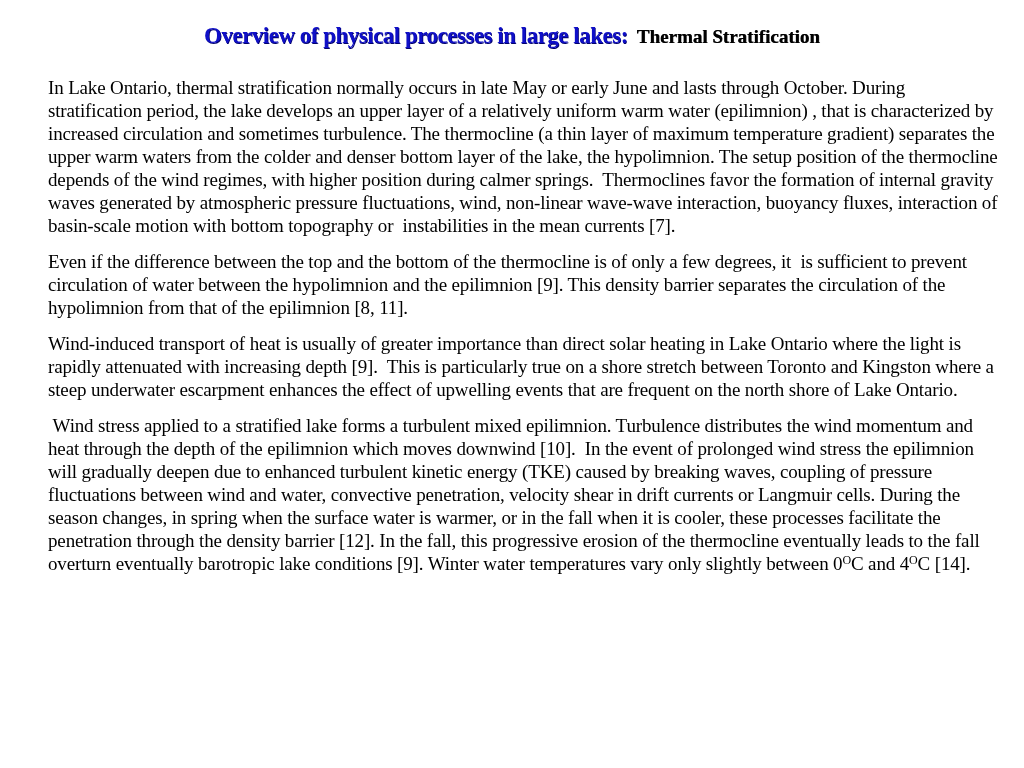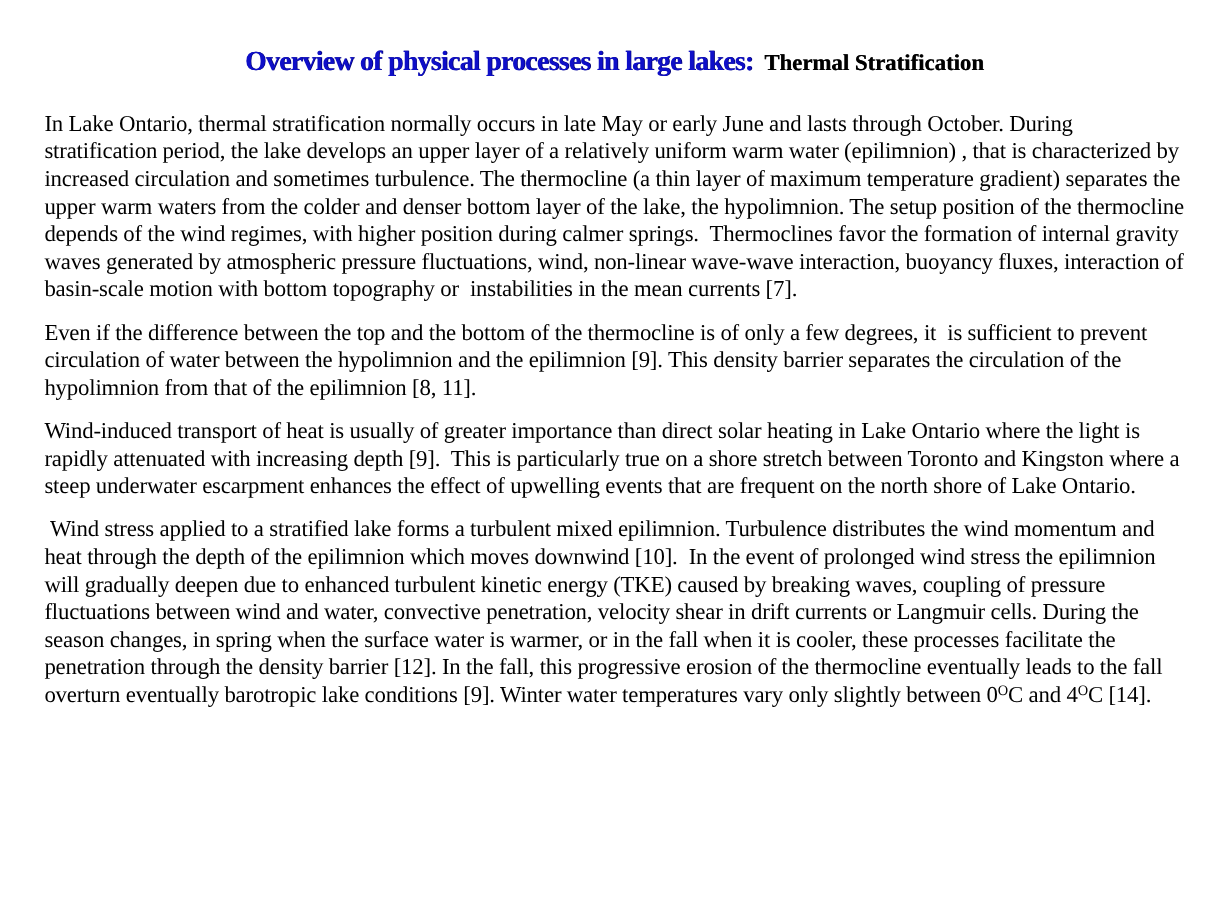--- a/index.html
+++ b/index.html
@@ -11,21 +11,21 @@
     height: 768px;
     background: var(--background, #ffffff);
     font-family: "Liberation Serif", "DejaVu Serif", serif;
     color: var(--text-black, #000000);
     overflow: hidden;
   }
   .slide {
     box-sizing: border-box;
     width: 1024px;
     height: 768px;
-    padding-top: 33px;
+    padding-top: 18px;
   }
   .title {
     margin: 0;
     text-align: center;
     white-space: nowrap;
     line-height: 28px;
   }
   .title-main {
     color: var(--title-blue, #0f0fc8);
     font-size: 23px;
@@ -34,21 +34,21 @@
     text-shadow: 0.6px 0.6px 0 var(--title-blue-dark, #00006a);
   }
   .title-sub {
     color: var(--text-black, #000000);
     font-size: 19px;
     font-weight: bold;
     margin-left: 9px;
     text-shadow: 0.4px 0.4px 0 #333333;
   }
   .content {
-    margin: 25px 37px 0 37px;
+    margin: 25px 37px 0 48px;
     width: 950px;
   }
   .content p {
     margin: 0 0 13px 0;
     font-size: 19px;
     line-height: 23px;
     letter-spacing: -0.15px;
     white-space: pre-wrap;
     text-align: left;
   }

